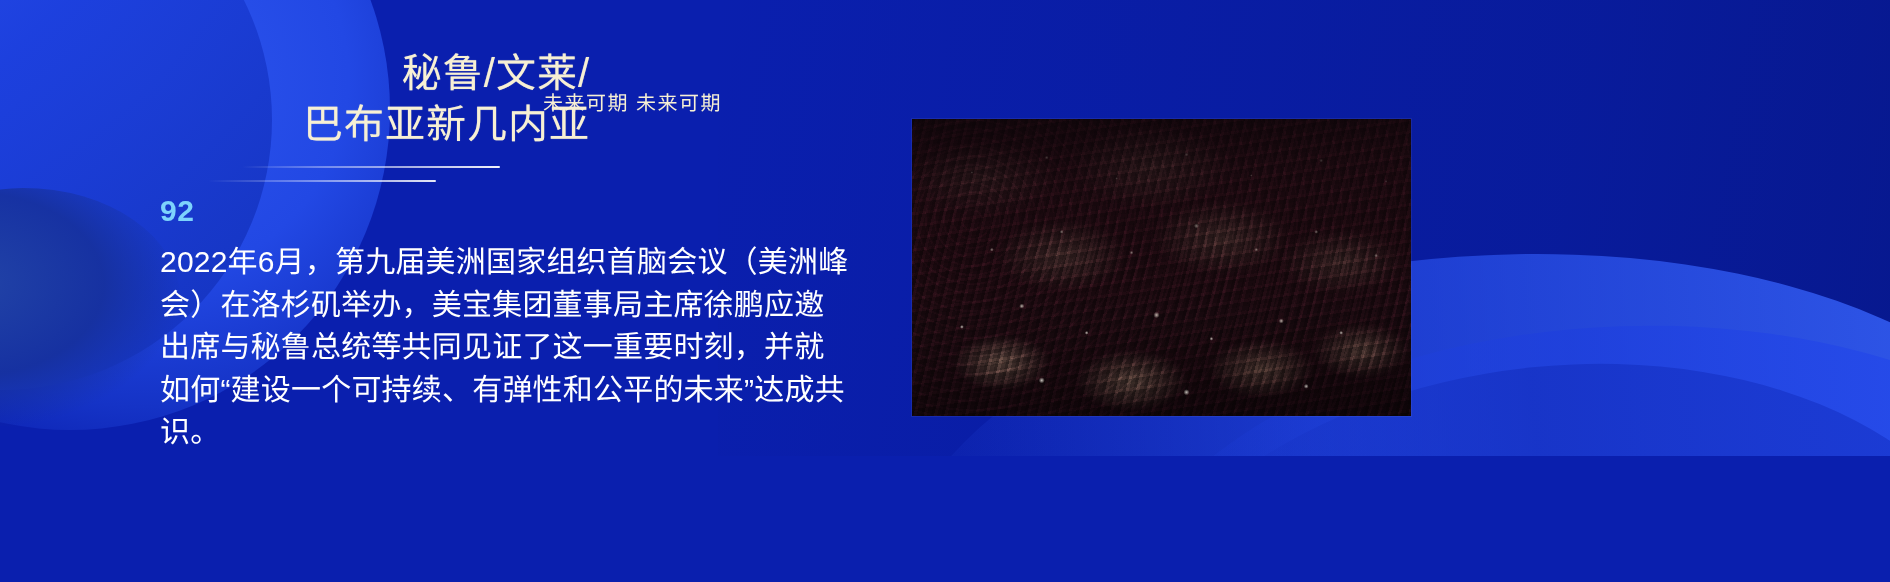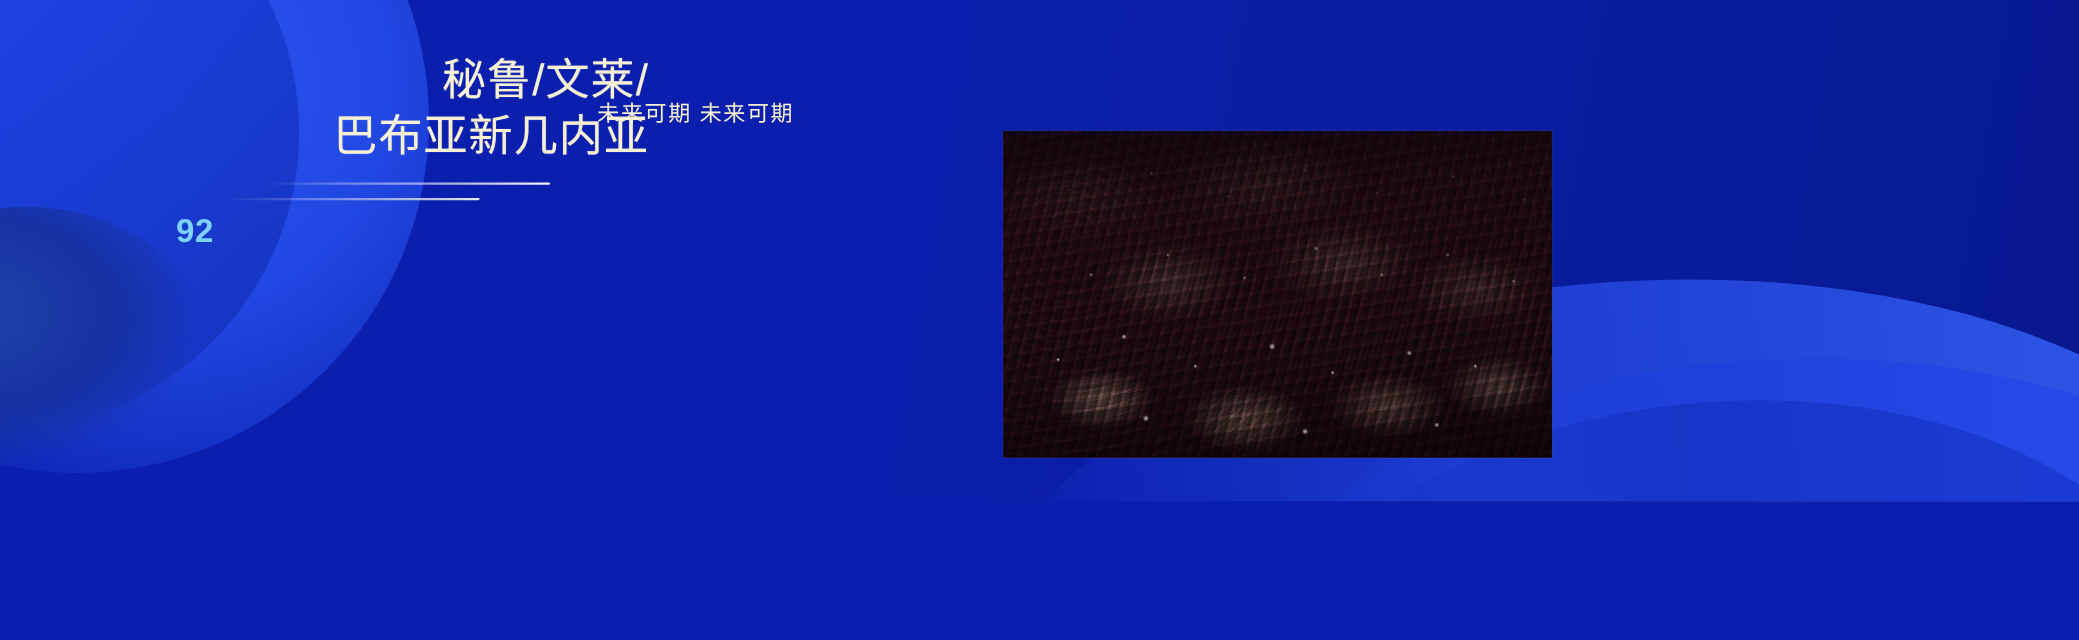--- a/index.html
+++ b/index.html
@@ -311,20 +311,21 @@
 
     <div class="rules">
       <div class="rule rule-1"></div>
       <div class="rule rule-2"></div>
     </div>
 
     <div class="subtitle">未来可期 未来可期</div>
 
     <div class="page-number">92</div>
 
+    <p class="body-text">2022年6月，第九届美洲国家组织首脑会议（美洲峰会）在洛杉矶举办，美宝集团董事局主席徐鹏应邀出席与秘鲁总统等共同见证了这一重要时刻，并就如何“建设一个可持续、有弹性和公平的未来”达成共识。</p>
 
     <div class="photo-frame">
       <div class="photo-canvas"></div>
       <div class="photo-grain"></div>
       <div class="photo-specks"></div>
       <div class="photo-depth"></div>
     </div>
 
   </div>
 </div>

